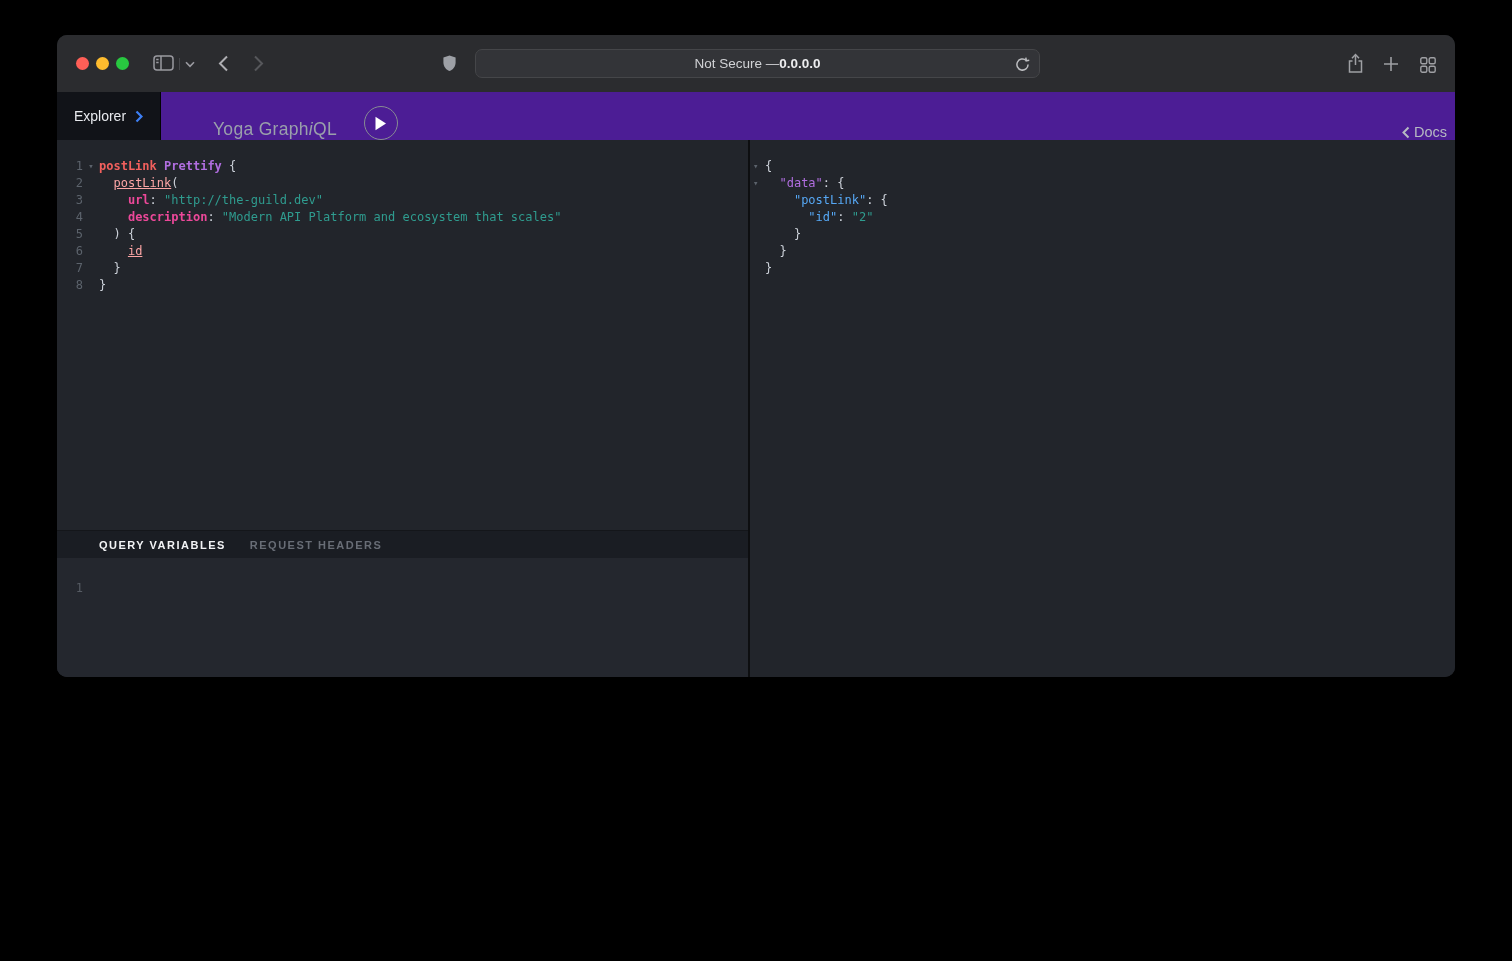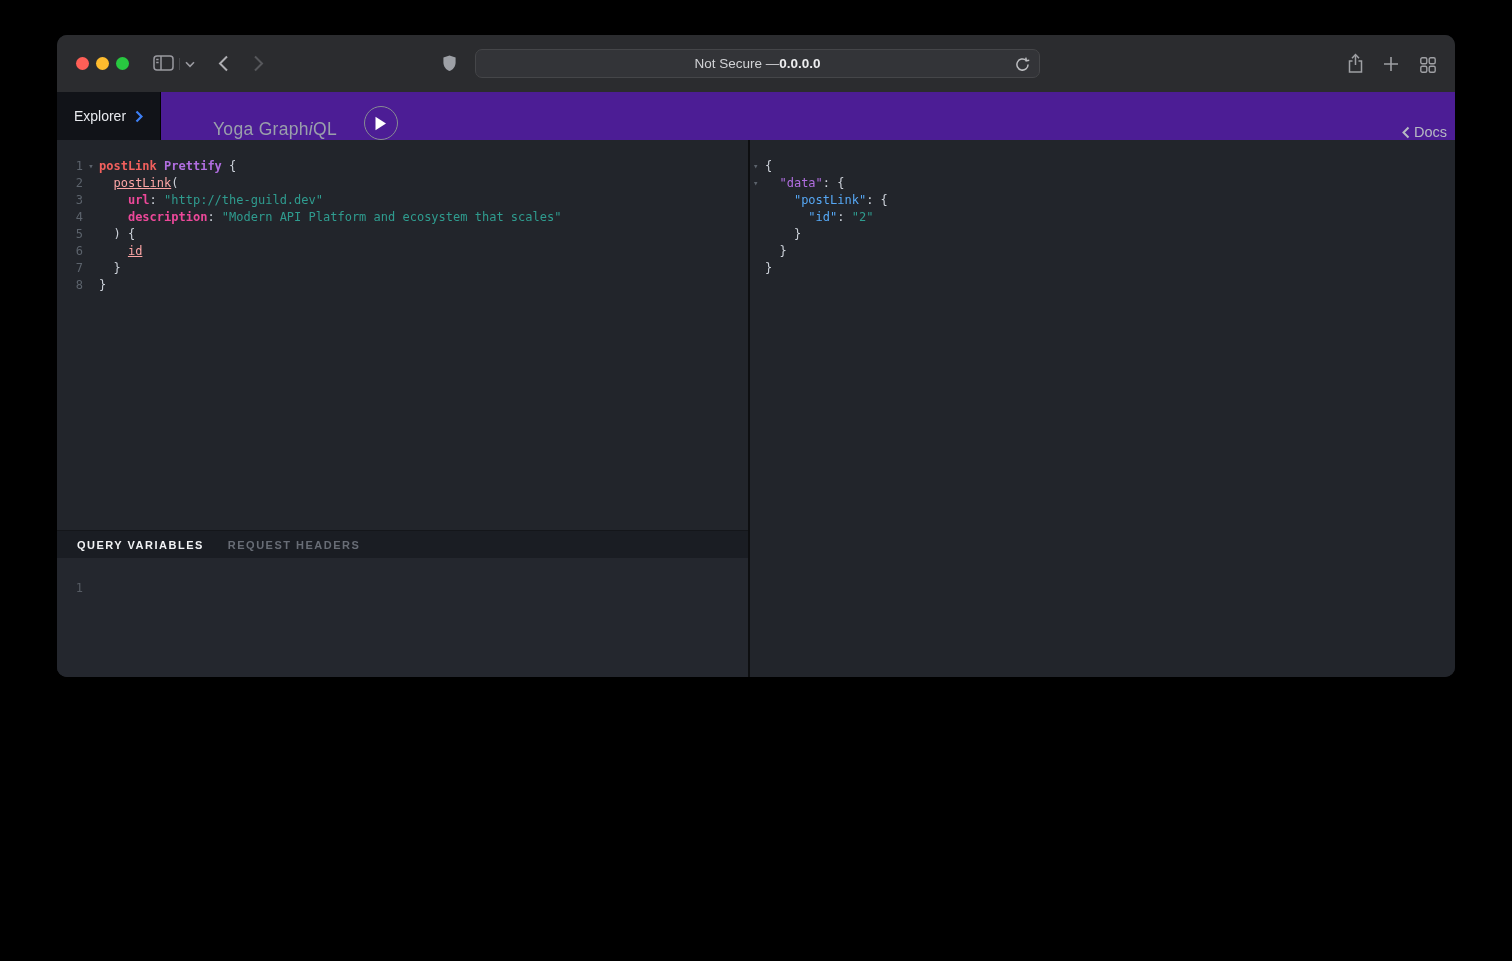--- a/index.html
+++ b/index.html
@@ -60,21 +60,21 @@
   .tk-def  { color:#b16ee0; font-weight:bold; }
   .tk-fld  { color:#fca5a5;text-decoration:underline; }
   .tk-attr { color:#ec4899; font-weight:bold; }
   .tk-str  { color:#2f9c8f; }
   .tk-p    { color:#ced3db; }
   .tk-jkeyr{ color:#b16ee0; }
   .tk-jkey { color:#56a8f5; }
 
   
   .tabbar { height:28px; flex:none; background:#1a1d23; border-top:1px solid #14161a;
-            display:flex; align-items:center; padding-left:20px; gap:24px; }
+            display:flex; align-items:center; padding-left:42px; gap:24px; }
   .tab { font-size:11px; font-weight:bold; letter-spacing:1.5px; cursor:pointer; }
   .tab.active { color:#f2f3f5; }
   .tab.inactive { color:#686d76; }
   .vars { height:119px; flex:none; background:#24272e; padding-top:22px; }
   .vars .gut { color:#565b63; }
 </style>
 </head>
 <body>
 
 <div class="window">

